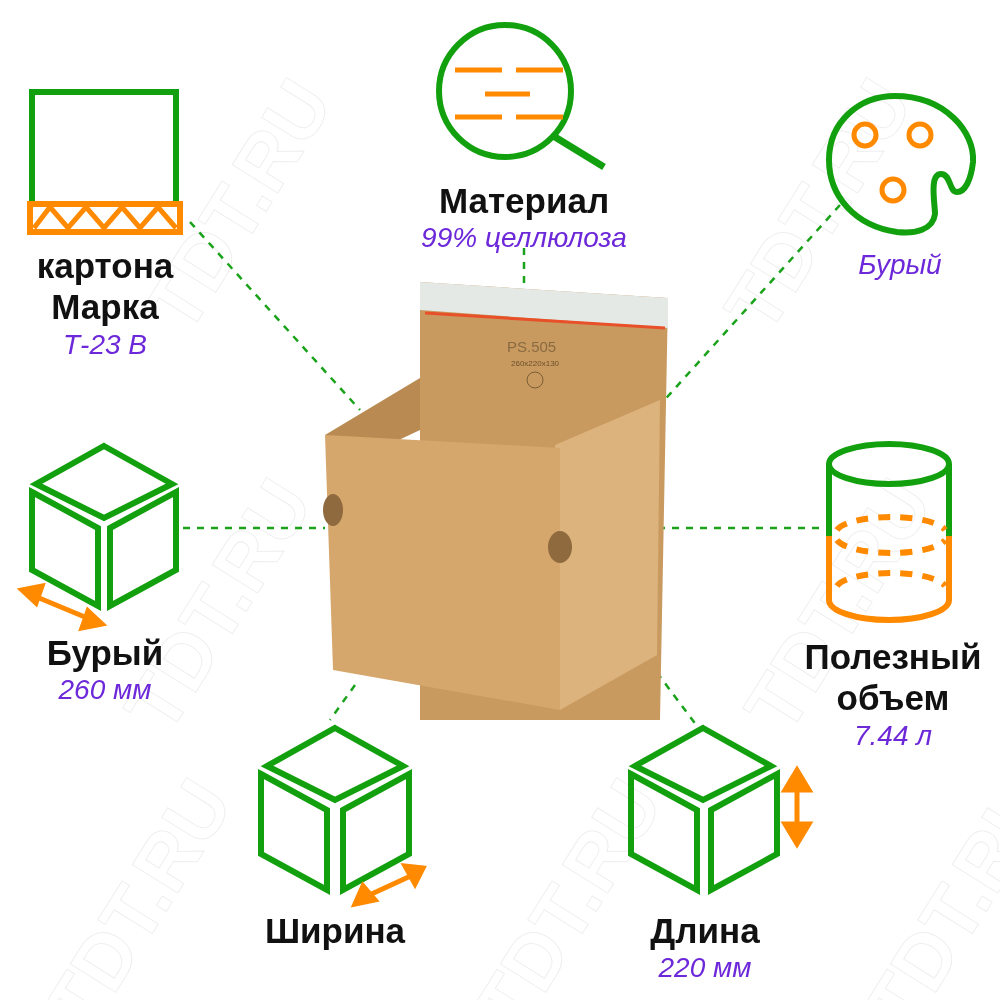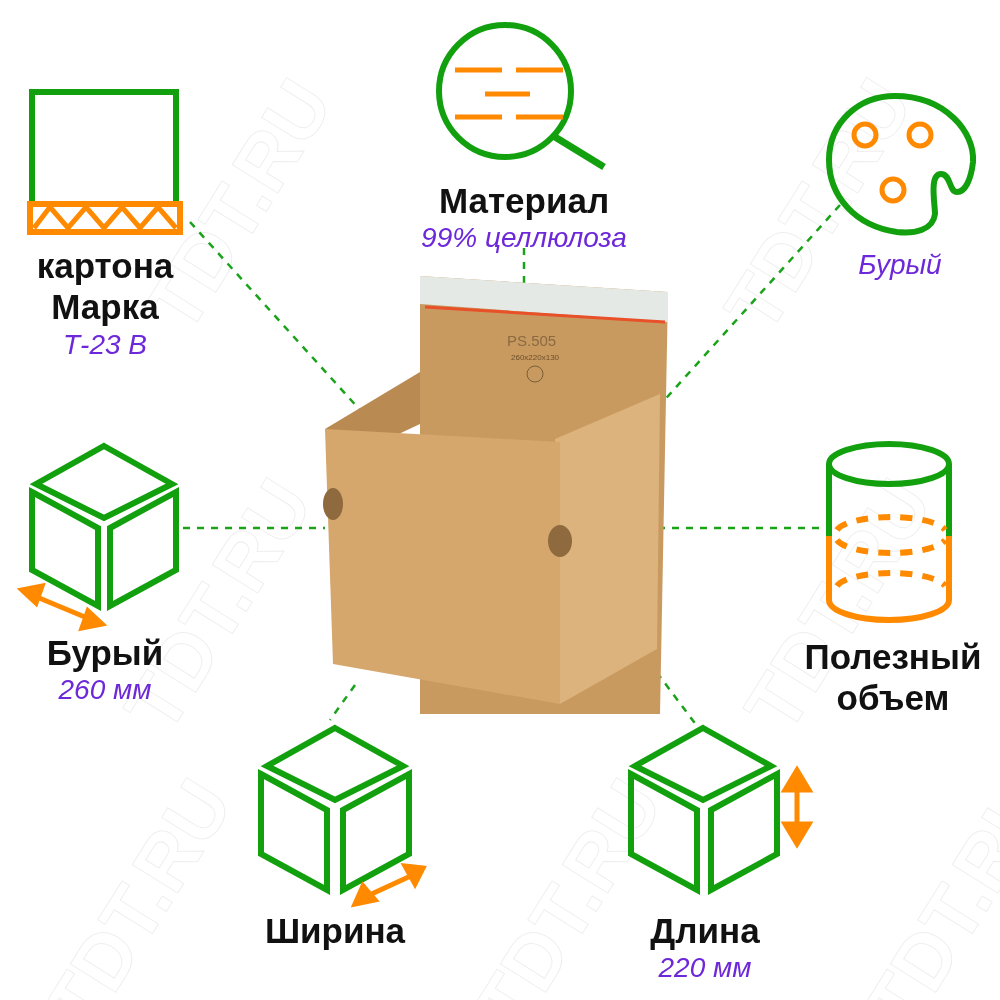--- a/index.html
+++ b/index.html
@@ -27,21 +27,21 @@
     <line x1="190" y1="222" x2="360" y2="410"></line>
     <line x1="524" y1="248" x2="524" y2="290"></line>
     <line x1="840" y1="205" x2="660" y2="405"></line>
     <line x1="183" y1="528" x2="325" y2="528"></line>
     <line x1="658" y1="528" x2="825" y2="528"></line>
     <line x1="355" y1="685" x2="330" y2="720"></line>
     <line x1="640" y1="650" x2="700" y2="730"></line>
   </g>
 </svg>
 
-<div class="abs" style="left:315px;top:264px;width:360px;height:440px;">
+<div class="abs" style="left:315px;top:270px;width:360px;height:440px;">
   <svg width="360" height="440" style="left:0;top:0;">
 
     <polygon points="105,12 353,28 345,450 105,450" fill="#c99a60"></polygon>
     <polygon points="105,12 353,28 353,58 105,40" fill="#e4e9e6"></polygon>
     <line x1="110" y1="43" x2="350" y2="58" stroke="#e8502a" stroke-width="3"></line>
     <text x="192" y="82" font-family="Liberation Sans, sans-serif" font-size="15" fill="#8a6a40">PS.505</text>
     <text x="196" y="96" font-family="Liberation Sans, sans-serif" font-size="8" fill="#6a4f2a">260x220x130</text>
     <circle cx="220" cy="110" r="8" fill="none" stroke="#7a5e36" stroke-width="1"></circle>
 
     <polygon points="10,165 105,108 105,160 20,200" fill="#b98a52"></polygon>
@@ -123,20 +123,21 @@
     <line x1="2" y1="24" x2="2" y2="96" stroke="#12a00e" stroke-width="6"></line>
     <line x1="122" y1="24" x2="122" y2="96" stroke="#12a00e" stroke-width="6"></line>
     <path d="M2,96 L2,160 A60,20 0 0 0 122,160 L122,96" fill="none" stroke="#ff8a00" stroke-width="6"></path>
     <path d="M10,90 A55,16 0 0 1 118,90" fill="none" stroke="#ff8a00" stroke-width="6" stroke-dasharray="12,10"></path>
     <path d="M10,100 A55,16 0 0 0 118,100" fill="none" stroke="#ff8a00" stroke-width="6" stroke-dasharray="12,10"></path>
     <path d="M10,146 A55,16 0 0 1 118,146" fill="none" stroke="#ff8a00" stroke-width="6" stroke-dasharray="12,10"></path>
   </svg>
   <div class="label" style="left:798px;top:636px;width:190px;">
     <span class="t">Полезный</span>
     <span class="t">объем</span>
+    <span class="v">7.44 л</span>
   </div>
 </div>
 
 <div>
   <svg width="180" height="190" style="left:255px;top:722px;">
     <g fill="none" stroke="#12a00e" stroke-width="6">
       <polygon points="80,6 148,44 80,78 12,44"></polygon>
       <polygon points="6,52 72,88 72,168 6,132"></polygon>
       <polygon points="88,88 154,52 154,132 88,168"></polygon>
     </g>

